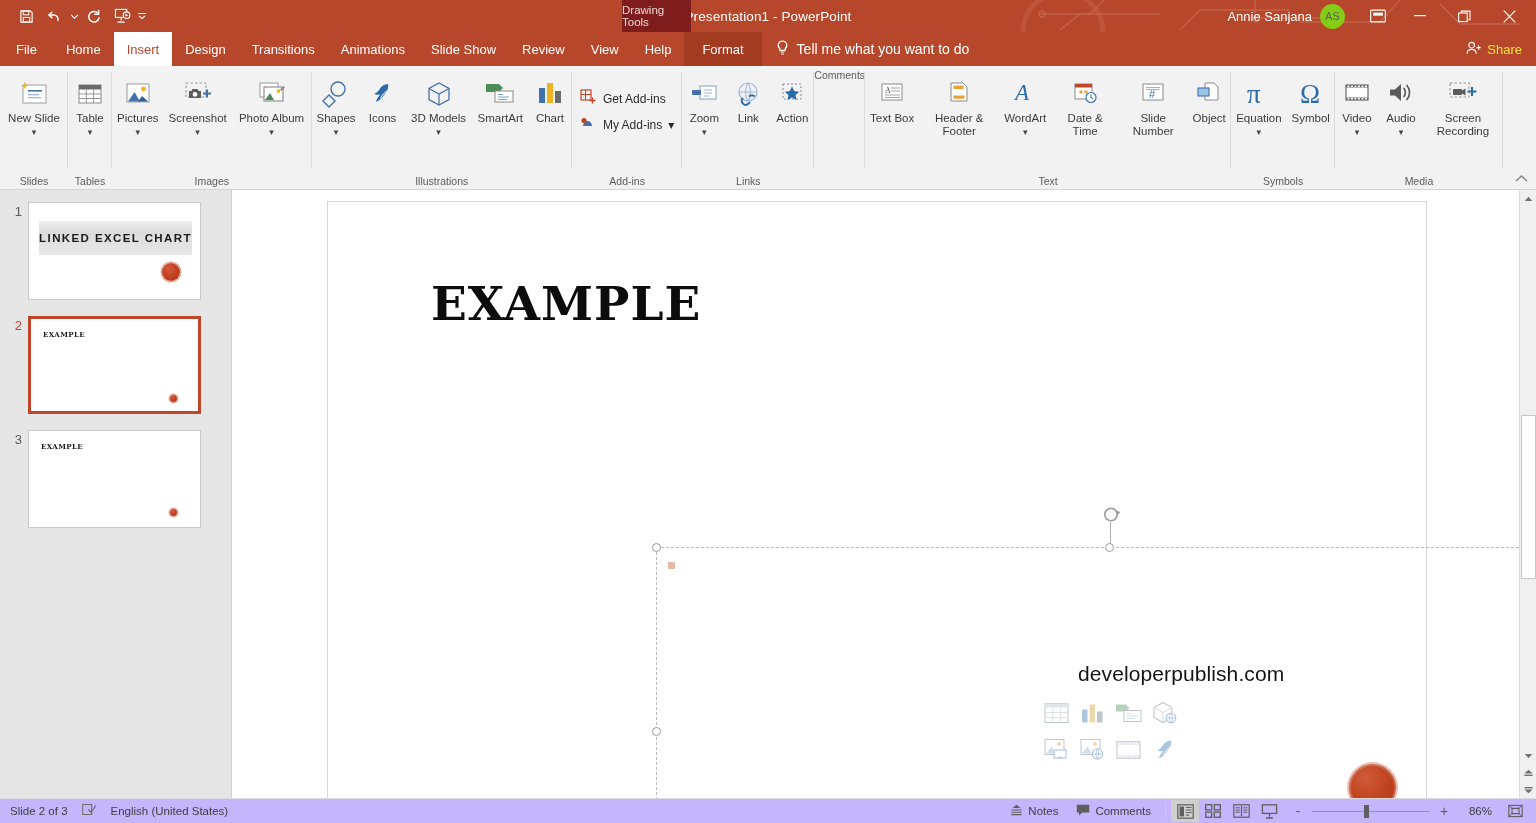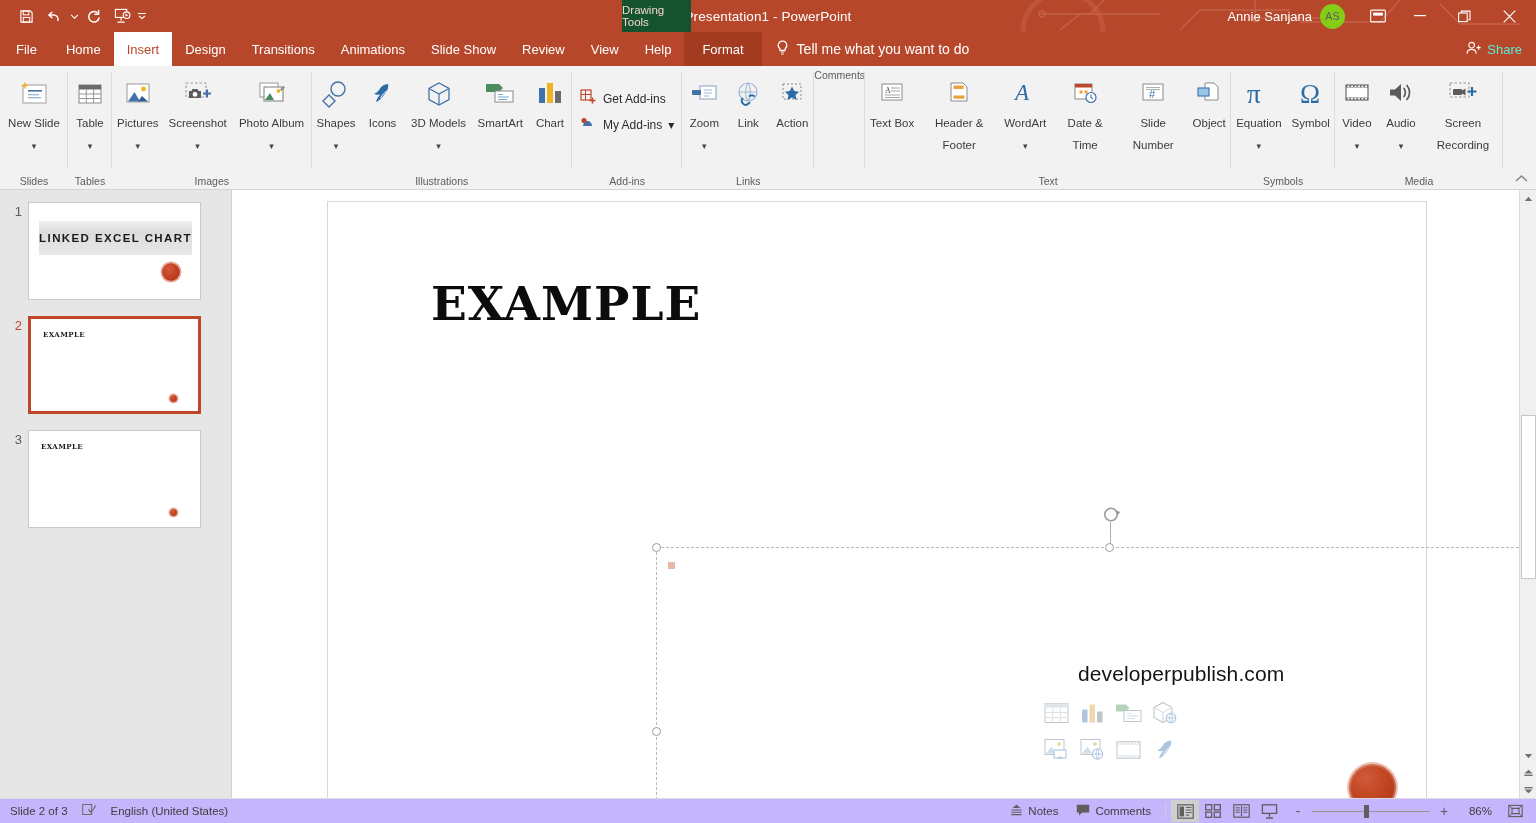--- a/index.html
+++ b/index.html
@@ -22,21 +22,21 @@
     color:#fff; cursor:default;
   }
   .qat-btn svg { display:block; }
   .qat-caret { width:12px; height:26px; display:flex; align-items:center; justify-content:center; }
   .title-center {
     position:absolute; left:0; right:0; text-align:center; font-size:13.5px;
     color:#fff; z-index:2; pointer-events:none; letter-spacing:0.1px;
   }
   .ctx-tab-label {
     position:absolute; left:622px; top:0; width:69px; height:32px;
-    background:#14532d; color:#f0d6ce; font-size:11.5px;
+    background:#7f1d1d; color:#f0d6ce; font-size:11.5px;
     display:flex; align-items:center; justify-content:center; z-index:3;
   }
   .tb-right { margin-left:auto; display:flex; align-items:center; z-index:3; padding-right:4px; }
   .user-name { font-size:13px; color:#fff; margin-right:8px; }
   .avatar {
     width:25px; height:25px; border-radius:50%; background:#84cc16; color:#5c5c5c;
     font-size:10.5px; display:flex; align-items:center; justify-content:center;
     margin-right:14px; letter-spacing:0.3px;
   }
   .win-btn {
@@ -55,21 +55,21 @@
     height:34px; white-space:nowrap;
   }
   .tab.file { padding:0 16px; }
   .tab.active { background:#fff; color:#b7472a; }
   .tab.ctx { background:#a33b21; color:#fff; padding:0 18px; }
   .tellme {
     display:flex; align-items:center; gap:8px; padding:0 14px; font-size:14px; color:#fff;
   }
   .share-wrap {
     margin-left:auto; display:flex; align-items:center; gap:5px;
-    padding:0 14px; font-size:13px; color:#5eead4;
+    padding:0 14px; font-size:13px; color:#fde047;
   }
 
   
   .ribbon {
     flex:0 0 124px; height:124px; background:#f2f2f2; border-bottom:1px solid #d4d4d4;
     display:flex; align-items:flex-start; position:relative; overflow:hidden;
   }
   .rgroup { height:124px; display:flex; flex-direction:column; position:relative; }
   .rgroup-body { flex:1; display:flex; align-items:flex-start; padding-top:6px; }
   .rgroup-title {
@@ -78,21 +78,21 @@
   }
   .rgroup::after {
     content:""; position:absolute; right:0; top:6px; bottom:22px; width:1px; background:#dcdcdc;
   }
   .rbtn {
     width:auto; min-width:44px; display:flex; flex-direction:column; align-items:center;
     padding:3px 5px 0 5px; cursor:default;
   }
   .rbtn .ico { height:34px; display:flex; align-items:flex-end; justify-content:center; }
   .rbtn .lbl {
-    font-size:11.5px; color:#3b3b3b; text-align:center; line-height:22px; margin-top:3px;
+    font-size:11.5px; color:#3b3b3b; text-align:center; line-height:13px; margin-top:3px;
     max-width:58px;
   }
   .rbtn .lbl .car { font-size:9px; color:#444; }
   .rbtn.wide .lbl { max-width:70px; }
   .rbtn-small {
     display:flex; align-items:center; gap:6px; padding:3px 8px; font-size:12px; color:#2b2b2b;
     cursor:default;
   }
   .stack { display:flex; flex-direction:column; padding-top:20px; }
   .collapse-ribbon {

